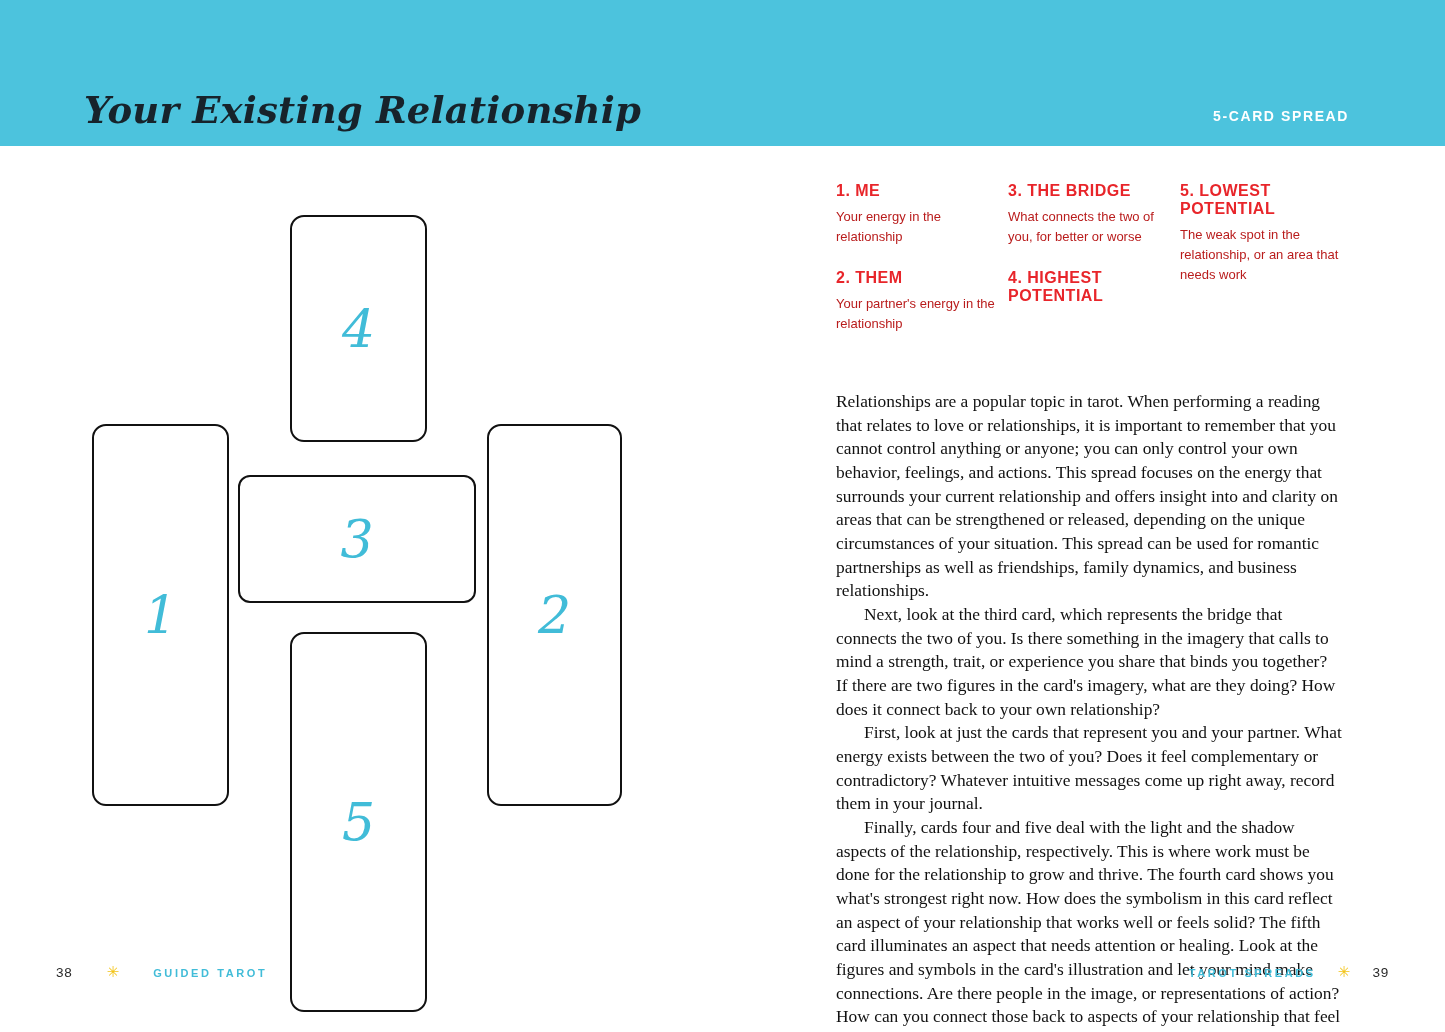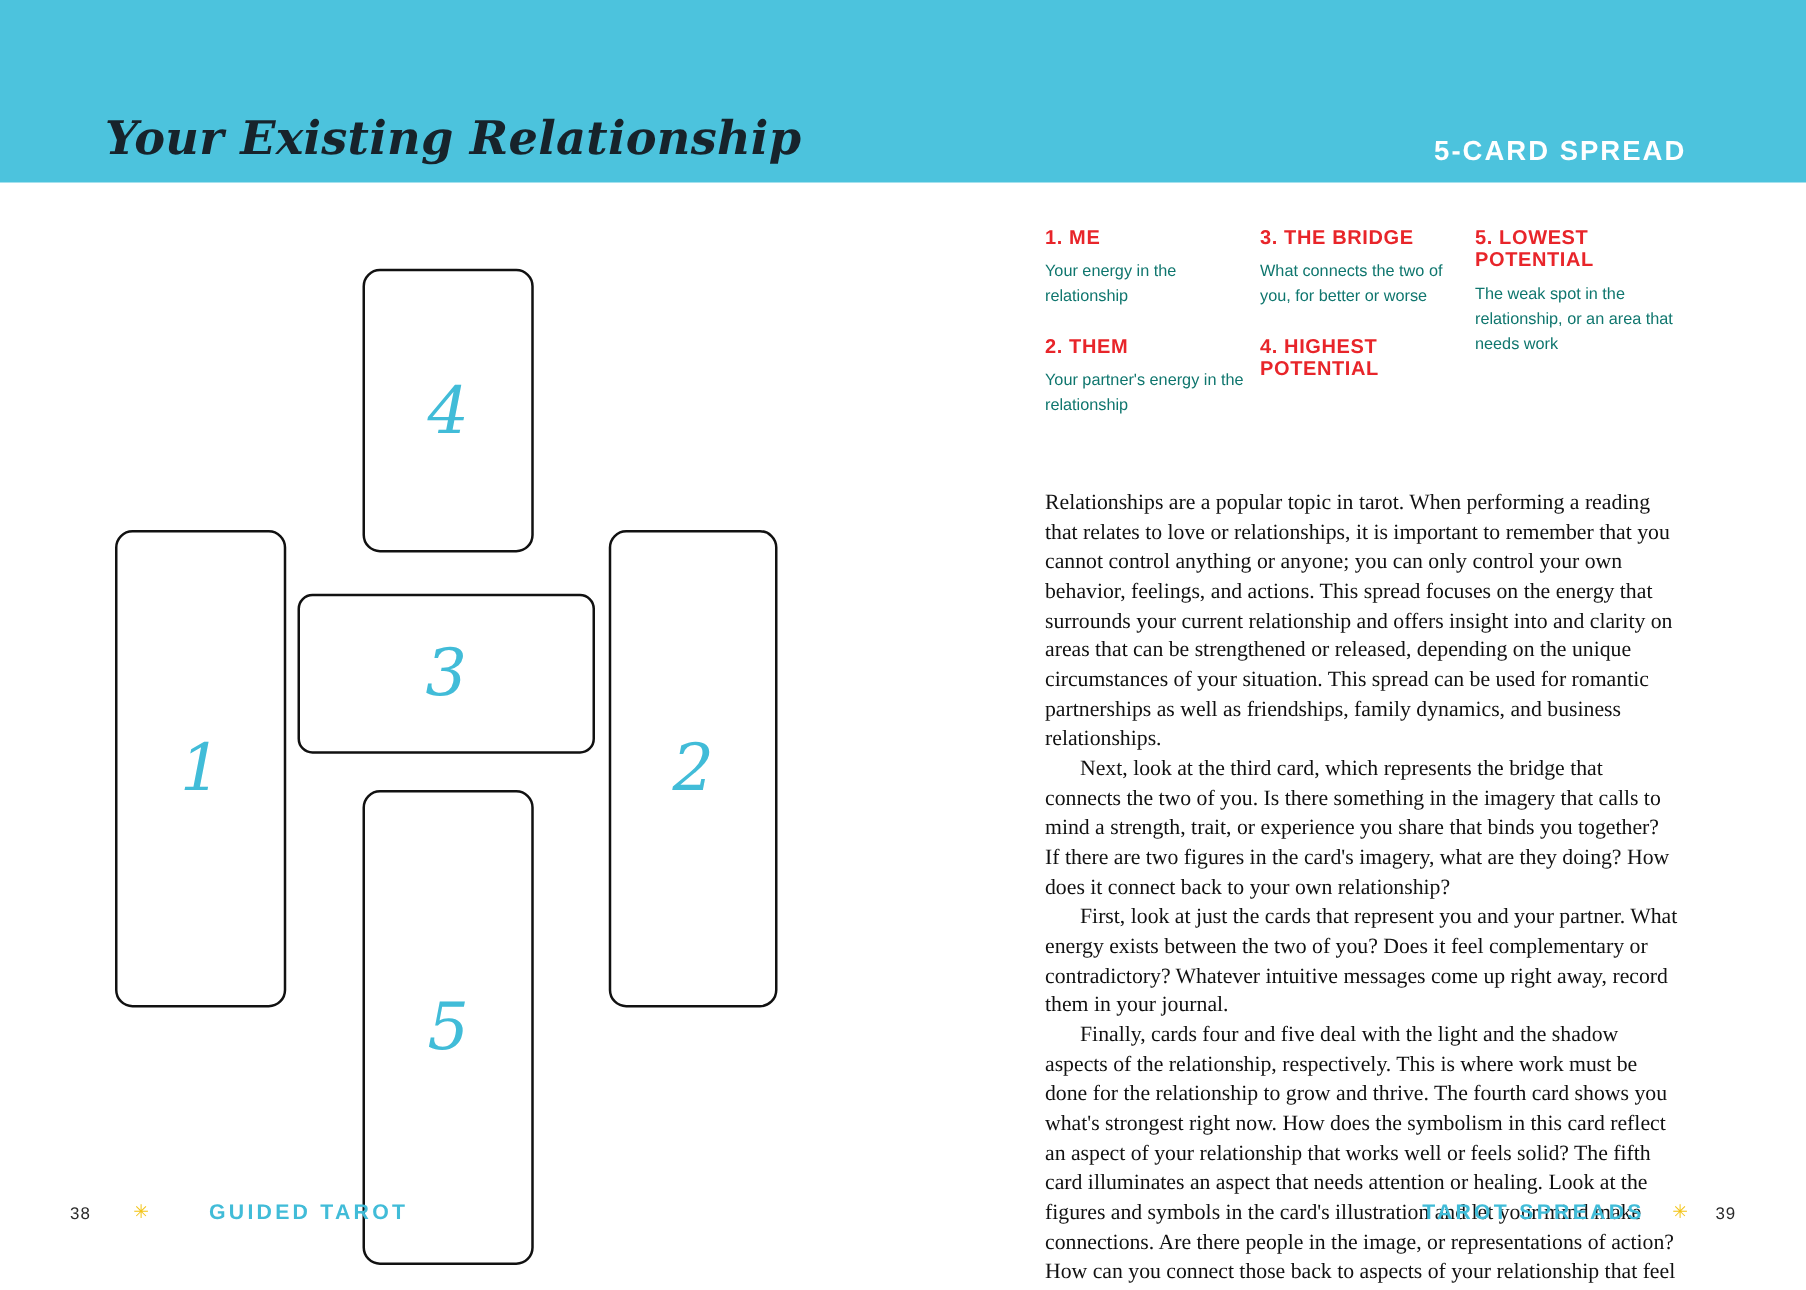--- a/index.html
+++ b/index.html
@@ -41,21 +41,21 @@
     letter-spacing: 0.2px;
     color: #17232b;
     white-space: nowrap;
   }
   .header-kicker {
     position: absolute;
     right: 96px;
     top: 108px;
     font-family: "Liberation Sans", sans-serif;
     font-weight: 700;
-    font-size: 22px;
+    font-size: 14px;
     letter-spacing: 1.6px;
     color: #ffffff;
     white-space: nowrap;
   }
 
   
   .spread {
     position: absolute;
     left: 0;
     top: 146px;
@@ -107,21 +107,21 @@
     font-weight: 700;
     font-size: 16px;
     letter-spacing: 0.5px;
     color: #e8252a;
     margin-bottom: 7px;
   }
   .legend-desc {
     font-family: "Liberation Sans", sans-serif;
     font-size: 13px;
     line-height: 1.55;
-    color: #0f766e;
+    color: #b91c1c;
   }
 
   
   .body-copy {
     position: absolute;
     left: 836px;
     top: 390px;
     width: 506px;
     font-family: "Liberation Serif", serif;
     font-size: 17.4px;
@@ -150,26 +150,25 @@
     gap: 22px;
   }
   .folio {
     font-family: "Liberation Sans", sans-serif;
     font-size: 13.5px;
     letter-spacing: 0.8px;
     color: #2a2a2a;
   }
   .running-head {
     font-family: "Liberation Sans", sans-serif;
-    font-size: 17px;
+    font-size: 11px;
     font-weight: 700;
     letter-spacing: 2.6px;
     color: #41bcd8;
     white-space: nowrap;
-    margin-left: 14px;
   }
   .star {
     color: #f3c417;
     font-size: 15px;
     line-height: 1;
   }
 </style>
 </head>
 <body>
 

